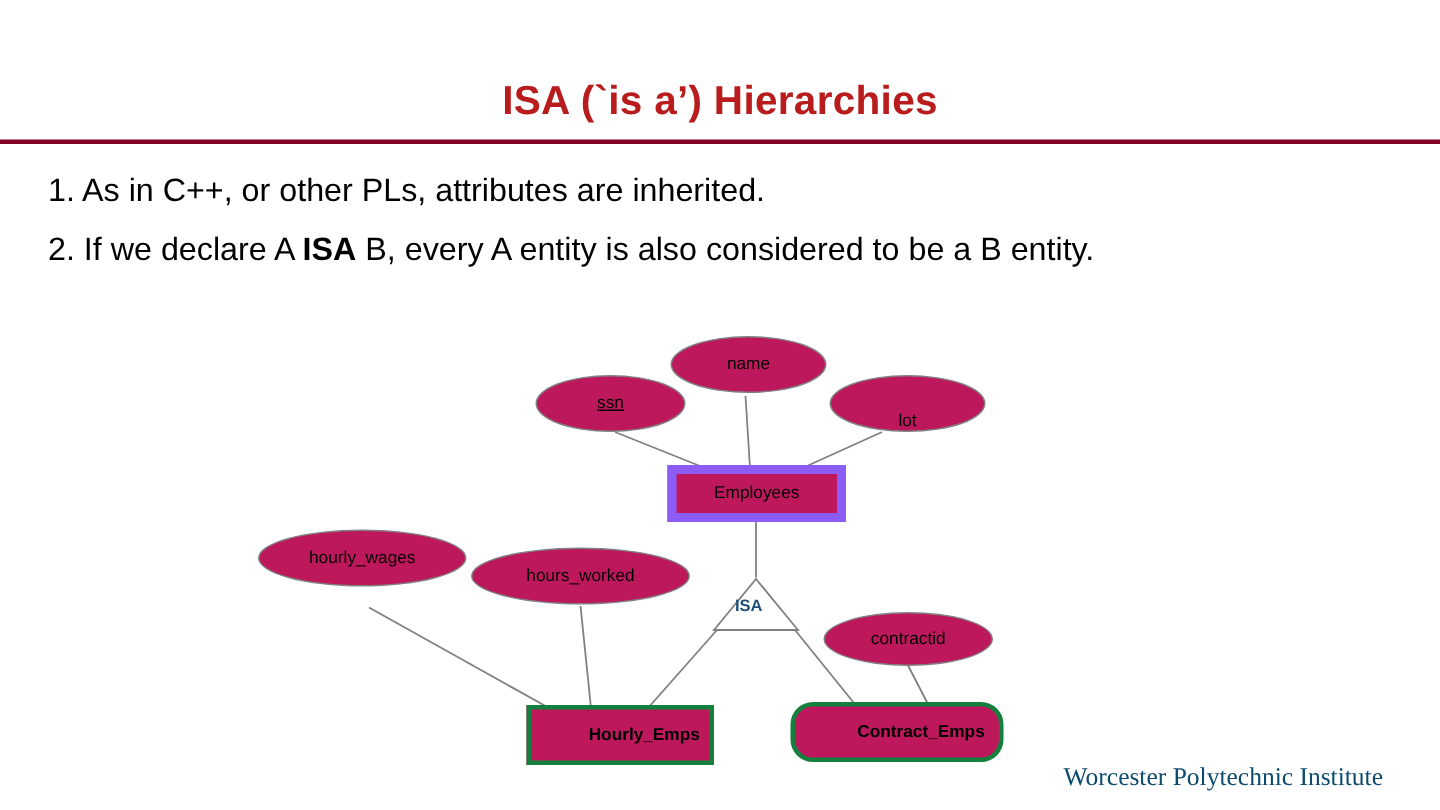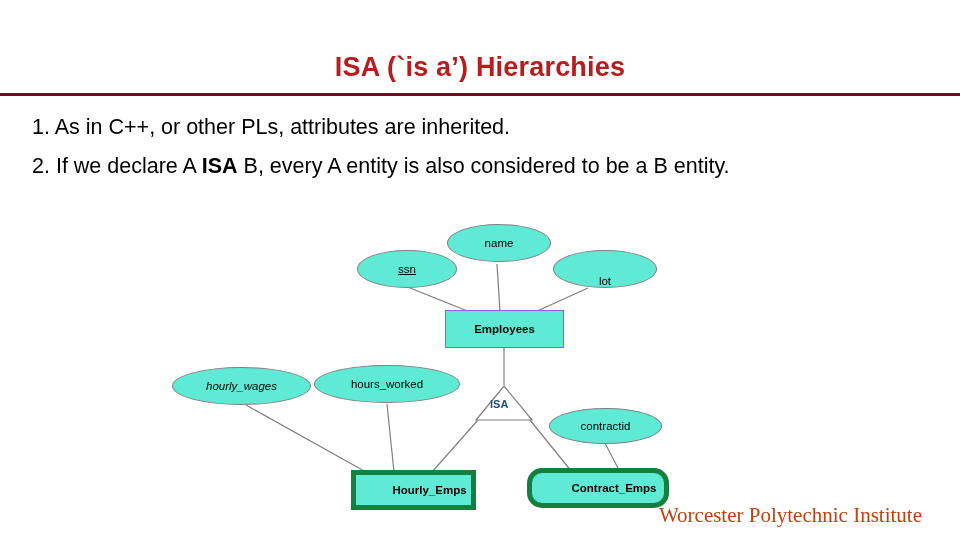--- a/index.html
+++ b/index.html
@@ -53,22 +53,22 @@
     white-space: nowrap;
   }
   .bold-isa {
     font-weight: bold;
   }
   .footer {
     position: absolute;
     right: 38px;
     bottom: 12px;
     font-family: "Liberation Serif", serif;
-    font-size: 21px;
-    color: #c2410c;
+    font-size: 17px;
+    color: #0c4a6e;
   }
   
   .er {
     position: absolute;
     left: 0;
     top: 200px;
     width: 960px;
     height: 330px;
   }
   .er svg {
@@ -77,39 +77,39 @@
     top: 0;
   }
   .node {
     position: absolute;
     display: flex;
     align-items: center;
     justify-content: center;
     text-align: center;
     font-size: 11.5px;
     color: #000000;
-    background: #5eead4;
+    background: #be185d;
     box-sizing: border-box;
   }
   .ellipse {
     border: 1px solid #808080;
     border-radius: 50%;
   }
   .ellipse .lbl {
     text-decoration: underline;
   }
   .ellipse.nounderline .lbl {
     text-decoration: none;
   }
   .rect {
-    border: 1px solid #8b5cf6;
-    font-weight: bold;
+    border: 6px solid #8b5cf6;
+    font-weight: normal;
   }
   .rect.thin {
-    border: 5px solid #15803d;
+    border: 3px solid #15803d;
     font-weight: bold;
     padding-left: 32px;
   }
   .tri-label {
     position: absolute;
     font-size: 11px;
     font-weight: bold;
     color: #1F4E79;
   }
 </style>
@@ -156,21 +156,21 @@
     </div>
 
     <div class="node ellipse nounderline" style="left:447px; top:24px; width:104px; height:38px;">
       <span class="lbl">name</span>
     </div>
 
     <div class="node ellipse nounderline" style="left:553px; top:50px; width:104px; height:38px;align-items:flex-end;">
       <span class="lbl">lot</span>
     </div>
 
-    <div class="node ellipse nounderline" style="left:172px; top:167px; width:139px; height:38px;font-style:italic;">
+    <div class="node ellipse nounderline" style="left:172px; top:153px; width:139px; height:38px;">
       <span class="lbl">hourly_wages</span>
     </div>
 
     <div class="node ellipse nounderline" style="left:314px; top:165px; width:146px; height:38px;">
       <span class="lbl">hours_worked</span>
     </div>
 
     <div class="node ellipse nounderline" style="left:549px; top:208px; width:113px; height:36px;">
       <span class="lbl">contractid</span>
     </div>

